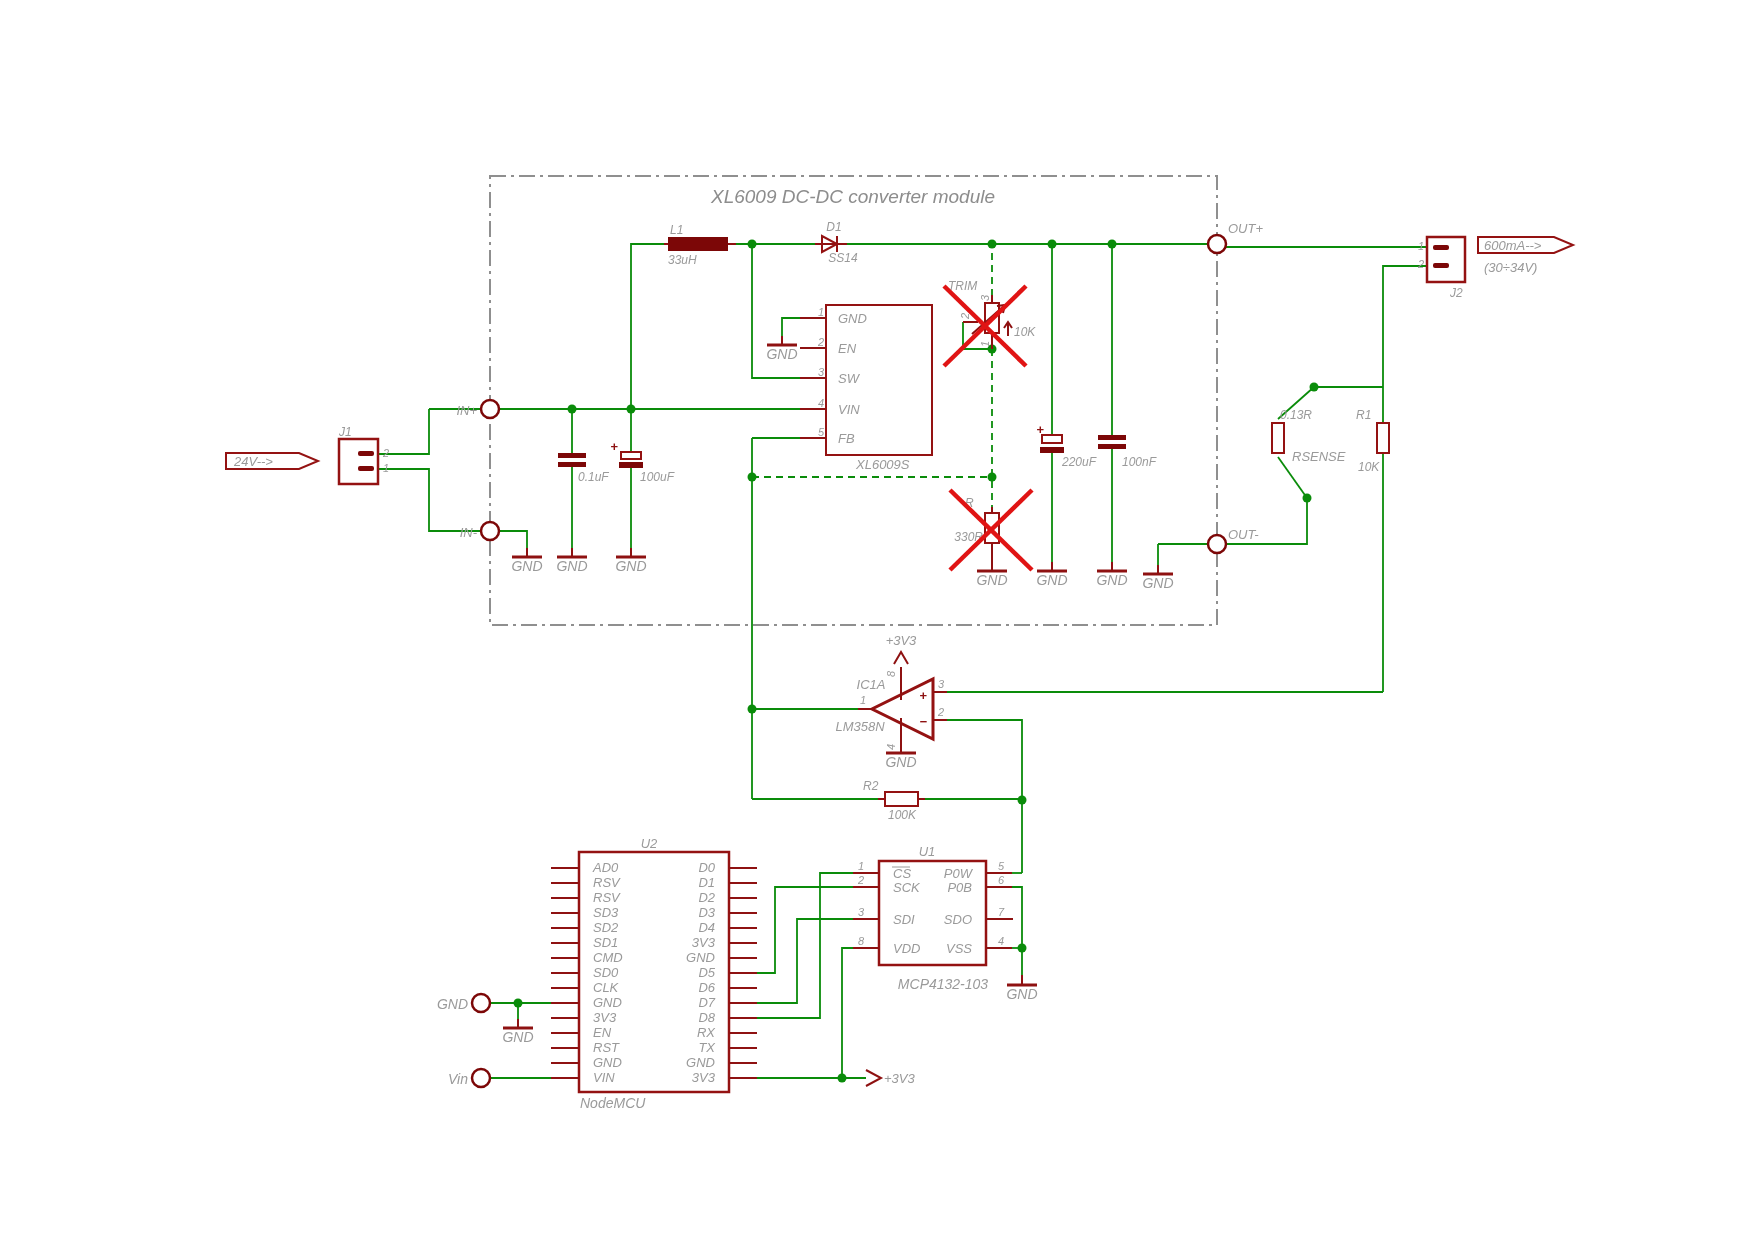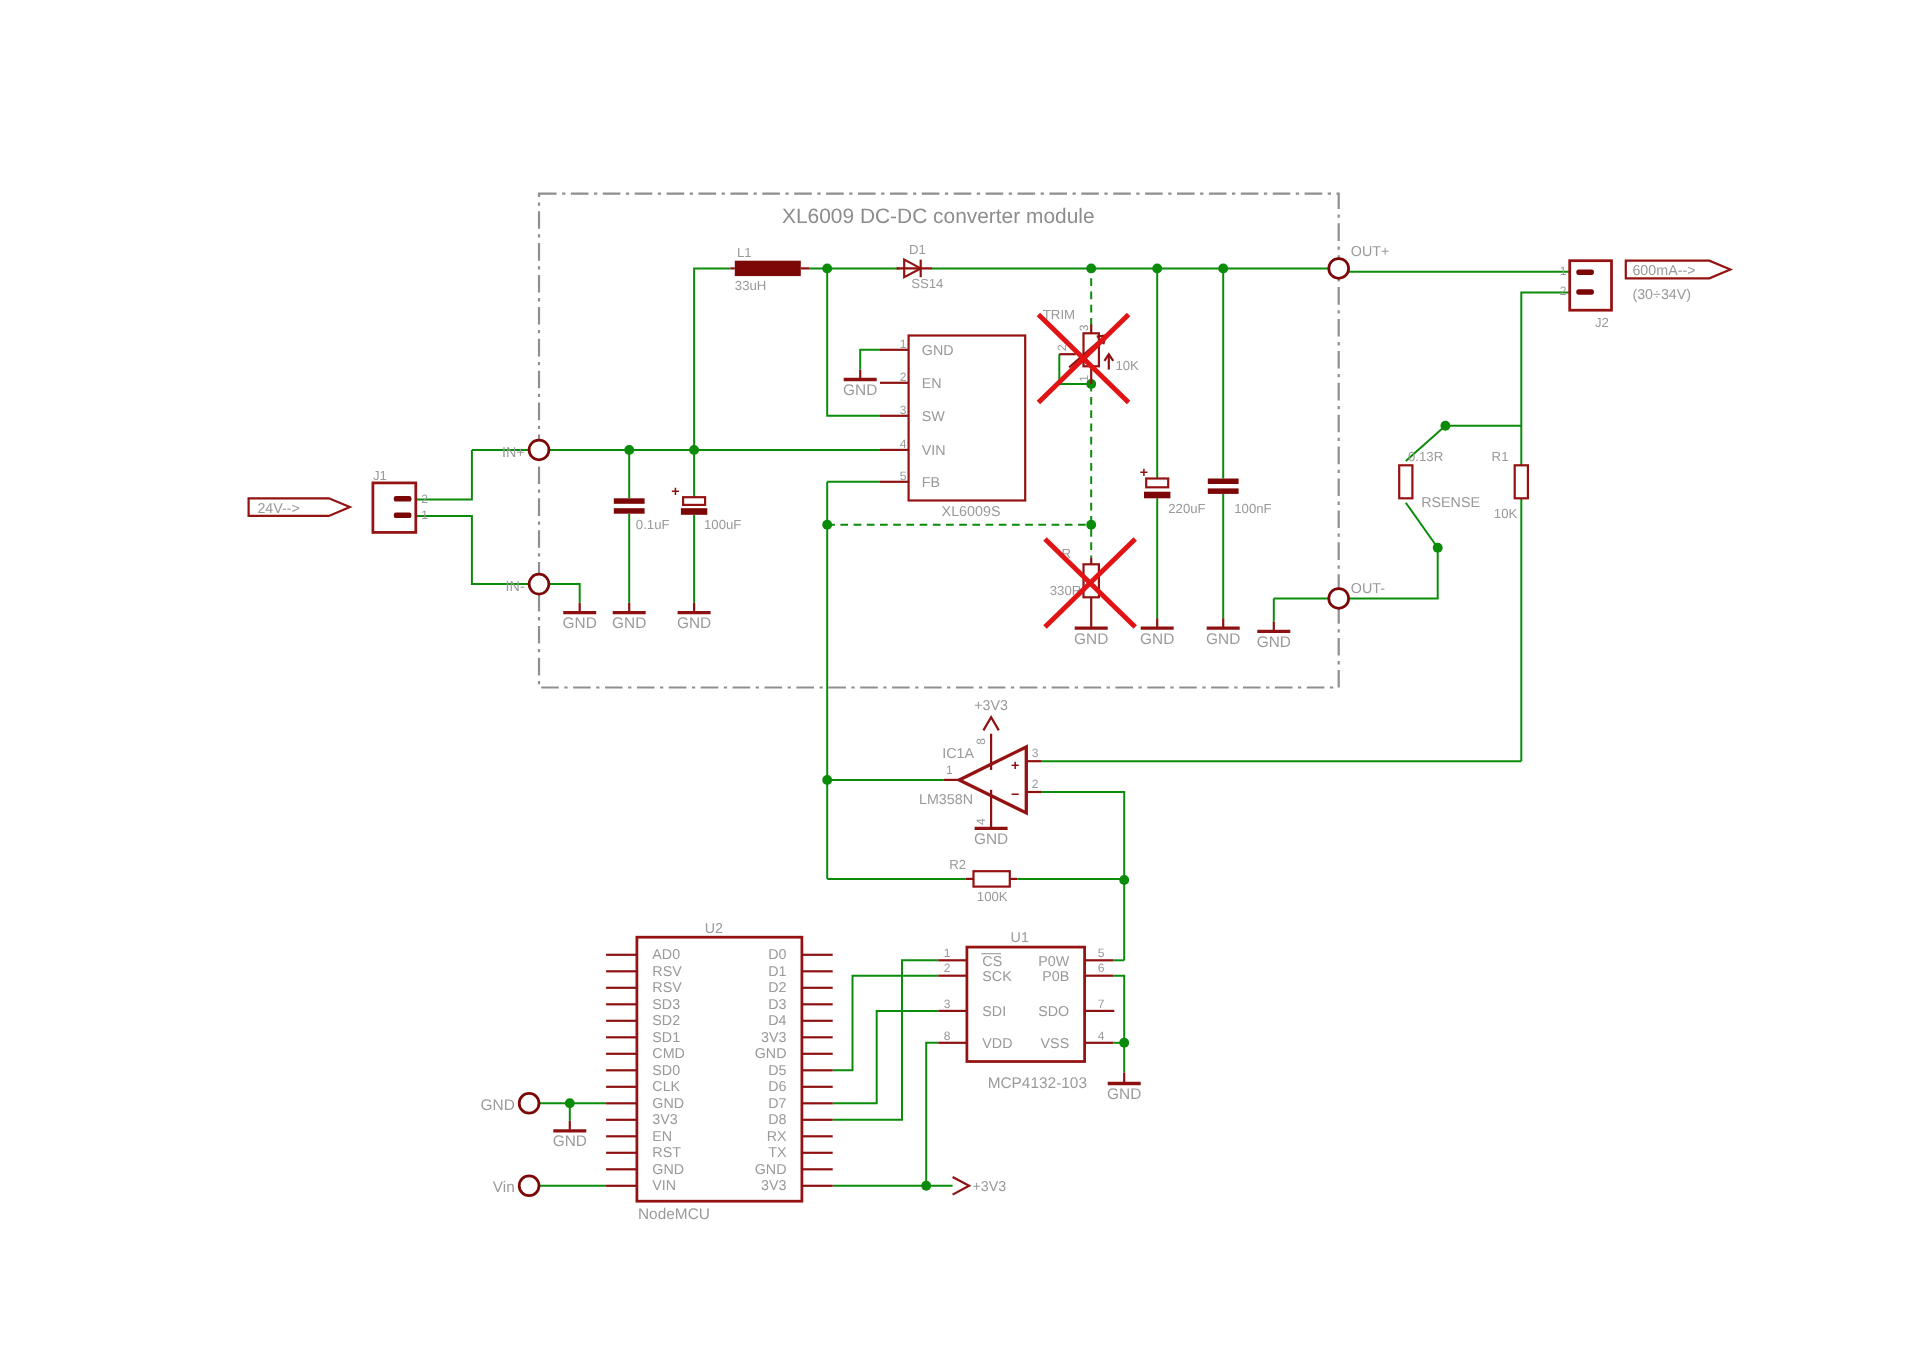--- a/index.html
+++ b/index.html
@@ -1,16 +1,16 @@
 <!DOCTYPE html>
 <html><head>
 <meta charset="utf-8">
 <style>
   html,body{margin:0;padding:0;background:#ffffff;}
-  .canvas{position:relative;width:1755px;height:1241px;background:#fff;overflow:hidden;}
+  .canvas{position:relative;width:1755px;height:1241px;background:#fff;overflow:hidden;font-style:italic;}
   svg{display:block;}
   text{font-family:"Liberation Sans",sans-serif;fill:#9a9a9a;}
   .t11{font-size:11px;} .t12{font-size:12px;} .t13{font-size:13px;} .t14{font-size:14px;}
   .title{font-size:19px;fill:#8d8d8d;}
   .redtxt{fill:#8e1111;font-weight:bold;}
   .w{stroke:#0a8c0a;stroke-width:1.8;fill:none;}
   .wd{stroke:#0a8c0a;stroke-width:1.8;fill:none;stroke-dasharray:7 5;}
   .s{stroke:#941212;stroke-width:2;fill:none;}
   .s25{stroke:#941212;stroke-width:2.5;fill:none;}
   .stub{stroke:#8e1111;stroke-width:2;fill:none;}

